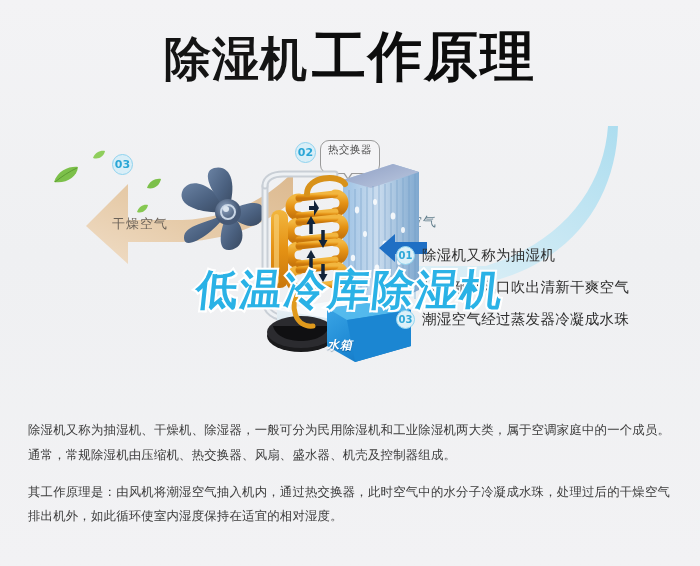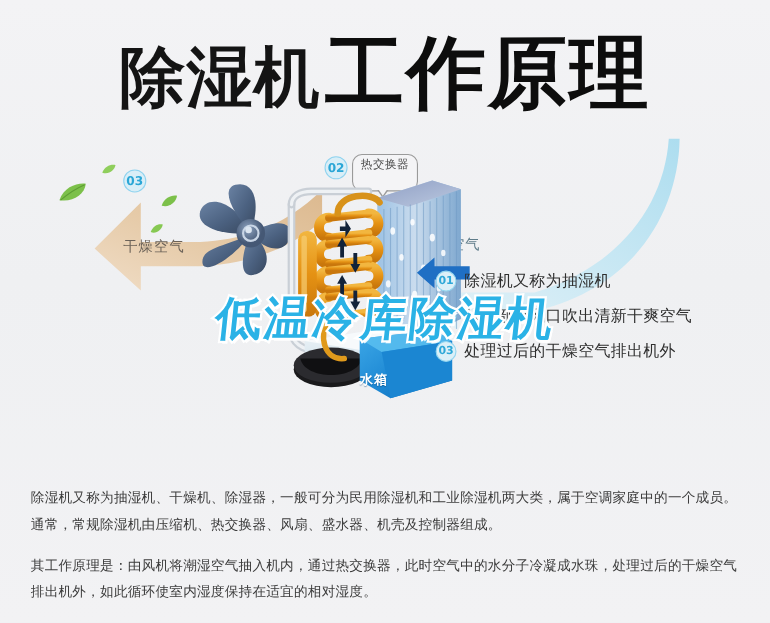--- a/index.html
+++ b/index.html
@@ -16,26 +16,26 @@
     overflow: hidden;
   }
 
   
   .title-wrap {
     position: absolute; left: 0; top: 30px; width: 700px;
     text-align: center;
     display: flex; align-items: baseline; justify-content: center;
   }
   .title-a {
-    font-size: 60px; font-weight: 700; color: #141414;
+    font-size: 47px; font-weight: 700; color: #141414;
     letter-spacing: 1px; line-height: 1;
     font-family: "DejaVu Sans", "Liberation Sans", sans-serif;
   }
   .title-b {
-    font-size: 72px; font-weight: 700; color: #0d0d0d;
+    font-size: 54px; font-weight: 700; color: #0d0d0d;
     letter-spacing: 2px; line-height: 1; margin-left: 4px;
     font-family: "DejaVu Sans", "Liberation Sans", sans-serif;
   }
 
   
   .stage { position: absolute; left: 0; top: 128px; width: 700px; height: 262px; }
 
   
   .dry-arrow {
     position: absolute; left: 78px; top: 38px; width: 215px; height: 100px;
@@ -94,20 +94,21 @@
 
   
   .machine { position: absolute; left: 243px; top: 22px; width: 185px; height: 215px; }
 
   
   .tank-label {
     position: absolute; left: 327px; top: 209px;
     font-size: 12px; color: #ffffff; letter-spacing: 1px; font-weight: 600;
     font-family: "DejaVu Sans", sans-serif;
     text-shadow: 0 1px 1px rgba(0,60,110,.45);
+    font-style: italic;
   }
 
   
   .steps { position: absolute; left: 396px; top: 118px; width: 290px; }
   .step { display: flex; align-items: center; margin-bottom: 13px; }
   .step-num {
     flex: 0 0 auto;
     width: 19px; height: 19px; border-radius: 50%;
     background: #dcf0f8; border: 1.4px solid #93d6f0;
     color: #2ea8d8; font-size: 10px; font-weight: 700;
@@ -132,21 +133,21 @@
     -webkit-text-stroke: 4px #ffffff;
     paint-order: stroke fill;
     text-shadow:
       0 0 0 #fff,
       2px 2px 0 rgba(255,255,255,.9);
     display: inline-block;
     transform: skewX(-6deg);
   }
 
   
-  .copy { position: absolute; left: 28px; top: 440px; width: 645px; }
+  .copy { position: absolute; left: 28px; top: 418px; width: 645px; }
   .para {
     font-size: 12.4px; line-height: 2.0; color: #3b3b3b;
     letter-spacing: .2px; margin-bottom: 12px;
     font-family: "DejaVu Sans", sans-serif;
   }
   .para:last-child { margin-bottom: 0; }
 </style>
 </head>
 <body>
 
@@ -383,21 +384,21 @@
       <div class="step">
         <span class="step-num">01</span>
         <span class="step-text">除湿机又称为抽湿机</span>
       </div>
       <div class="step">
         <span class="step-num">02</span>
         <span class="step-text">从上部出风口吹出清新干爽空气</span>
       </div>
       <div class="step">
         <span class="step-num">03</span>
-        <span class="step-text">处理过后的干燥空气排出机外</span>
+        <span class="step-text">潮湿空气经过蒸发器冷凝成水珠</span>
       </div>
     </div>
 
   </div>
 
   <div class="watermark">
     <span>低温冷库除湿机</span>
   </div>
 
   <div class="copy">

